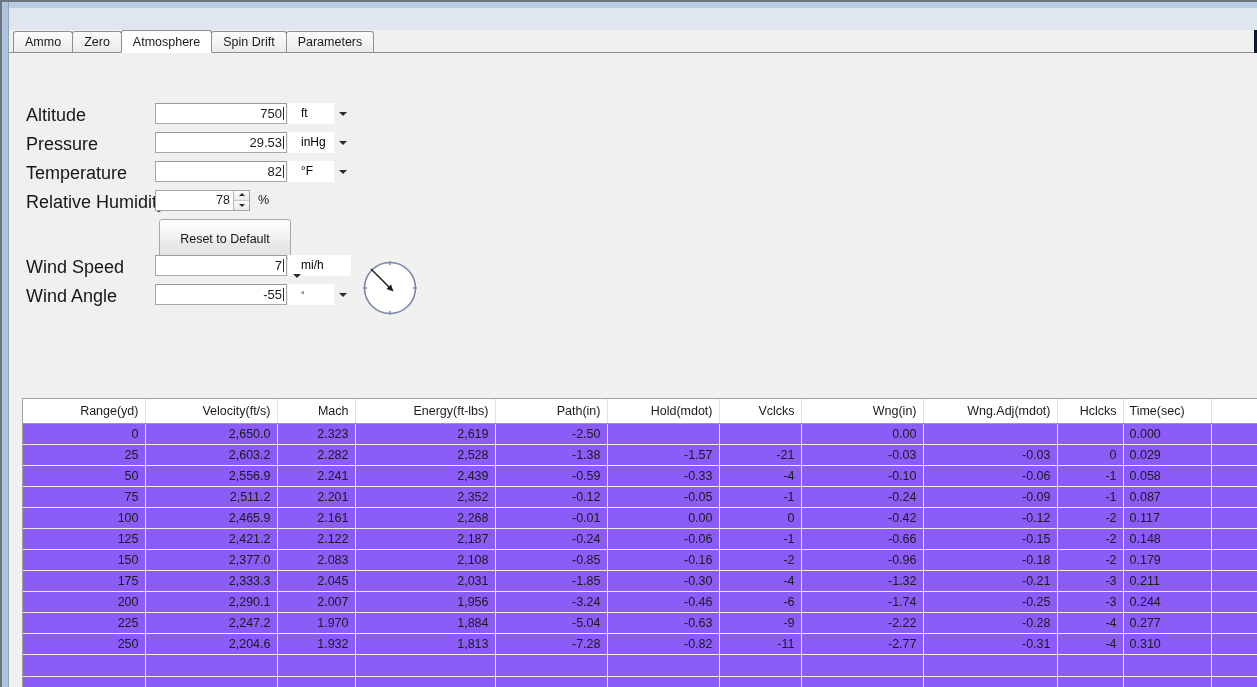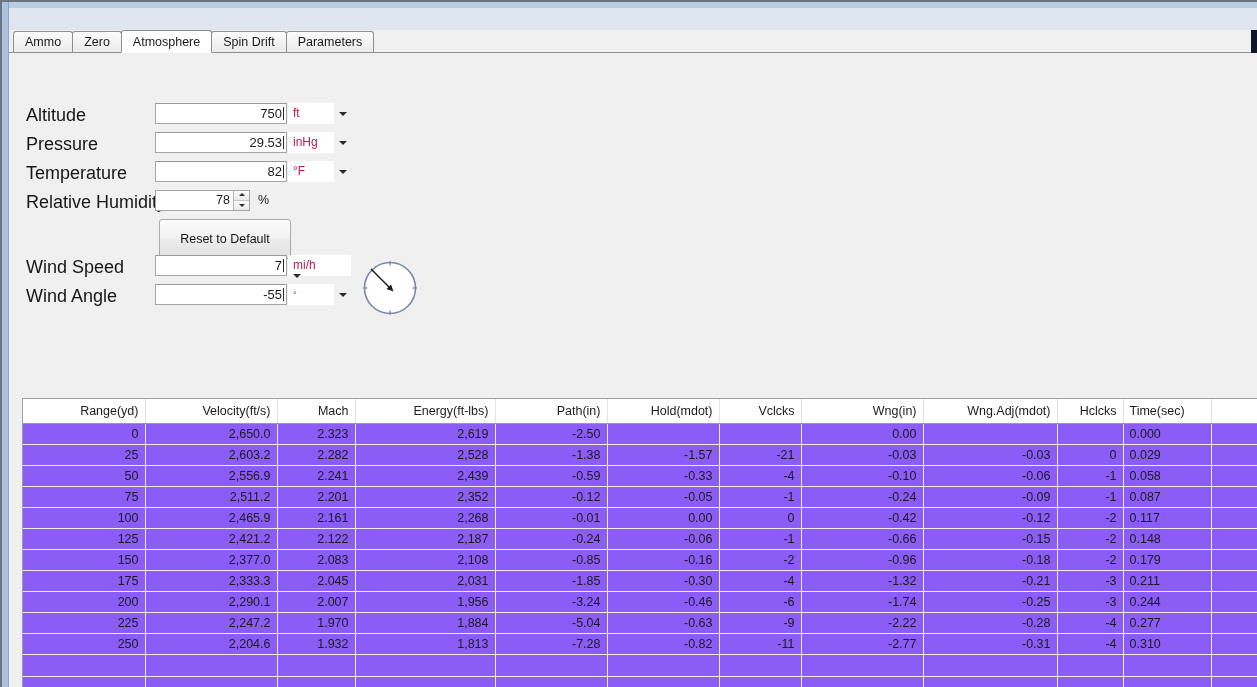--- a/index.html
+++ b/index.html
@@ -106,21 +106,21 @@
     height: 21px;
     border-bottom: none;
   }
 
   
   #upper-panel {
     position: absolute;
     left: 0; top: 0;
     width: 1248px; height: 340px;
     background: #f0f0f0;
-    border-right: 6px solid #0f172a;
+    border-right: 3px solid #0f172a;
   }
   #atmos-form {
     position: absolute;
     left: 0; top: 23px;
     width: 1248px; height: 317px;
     background: #f0f0f0;
   }
   .field-label {
     position: absolute;
     font-size: 18px;
@@ -152,23 +152,23 @@
   .combo {
     position: absolute;
     height: 21px;
     display: flex;
   }
   .combo-text {
     flex: 1 1 auto;
     background: #ffffff;
     border: 1px solid #ffffff;
     font-size: 12px;
-    color: #be185d;
+    color: #000000;
     line-height: 19px;
-    padding-left: 4px;
+    padding-left: 12px;
     white-space: nowrap;
     overflow: hidden;
   }
   .combo-arrow {
     width: 17px;
     background: #f0f0f0;
     position: relative;
   }
   .combo-arrow::after {
     content: "";

